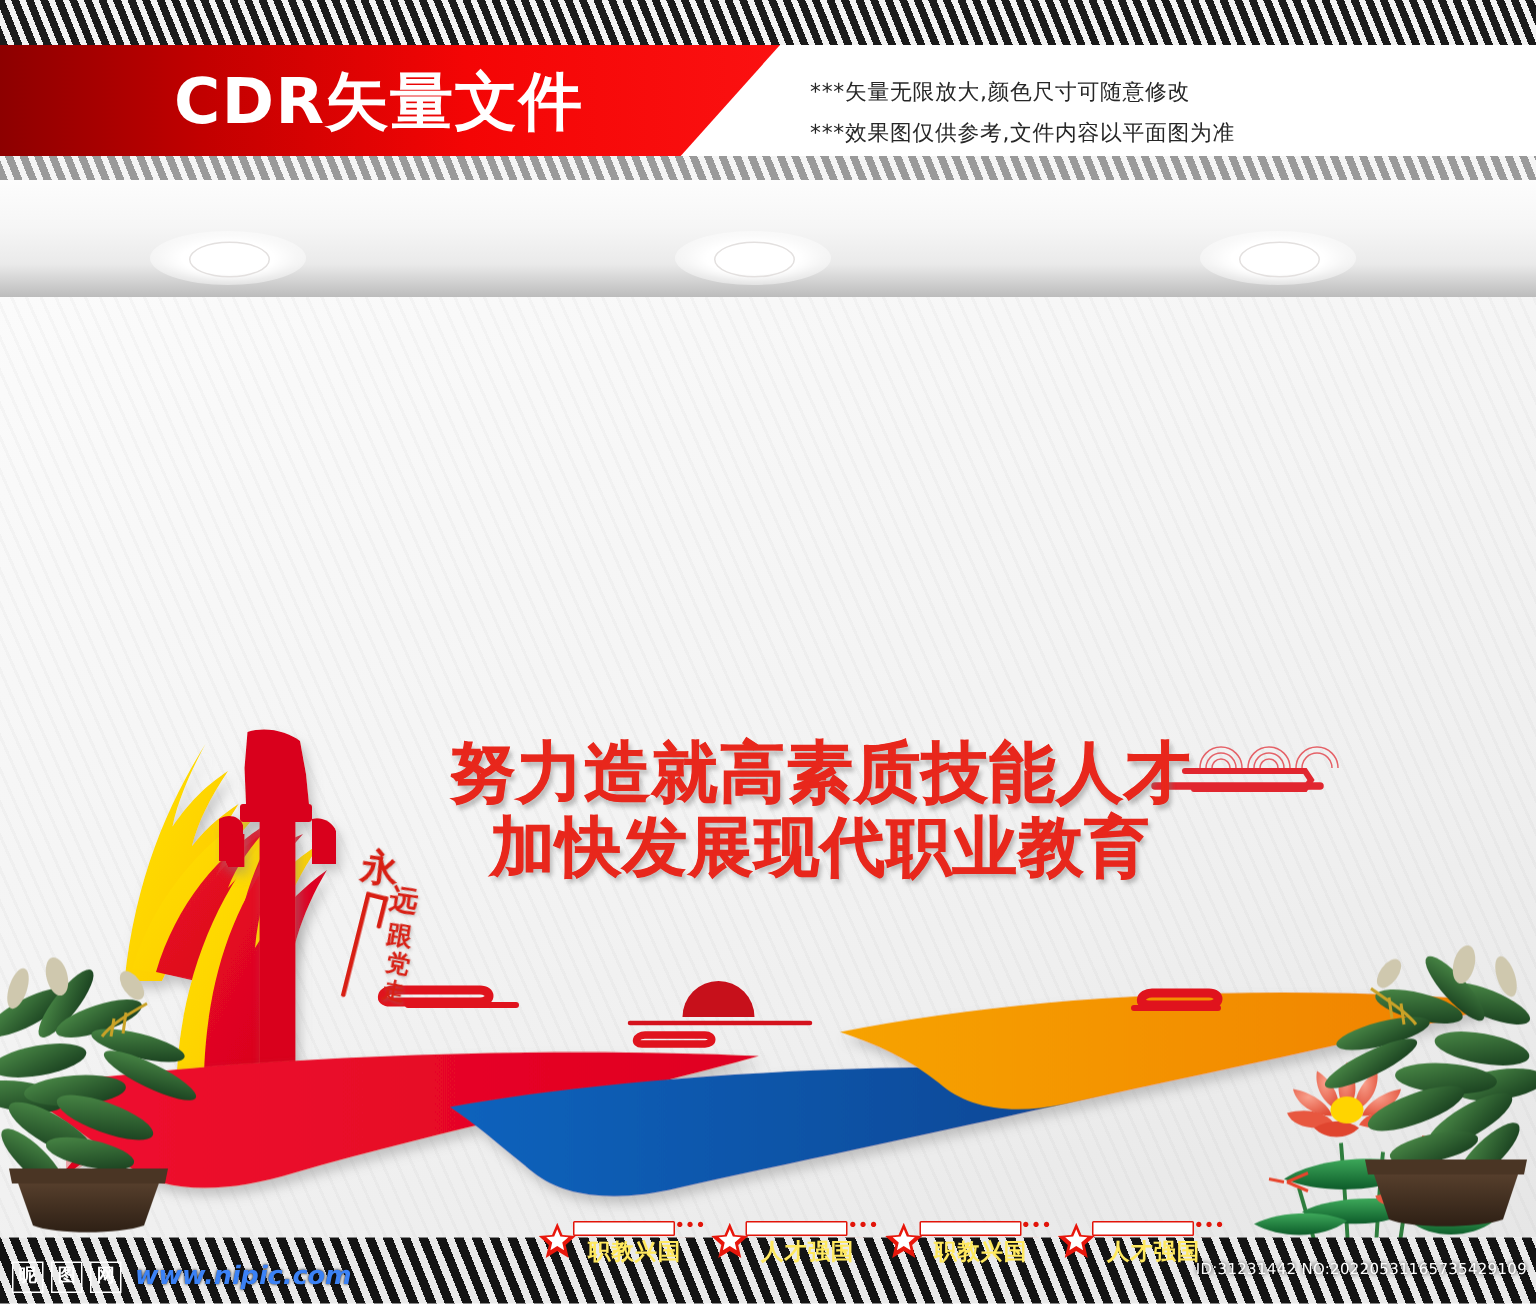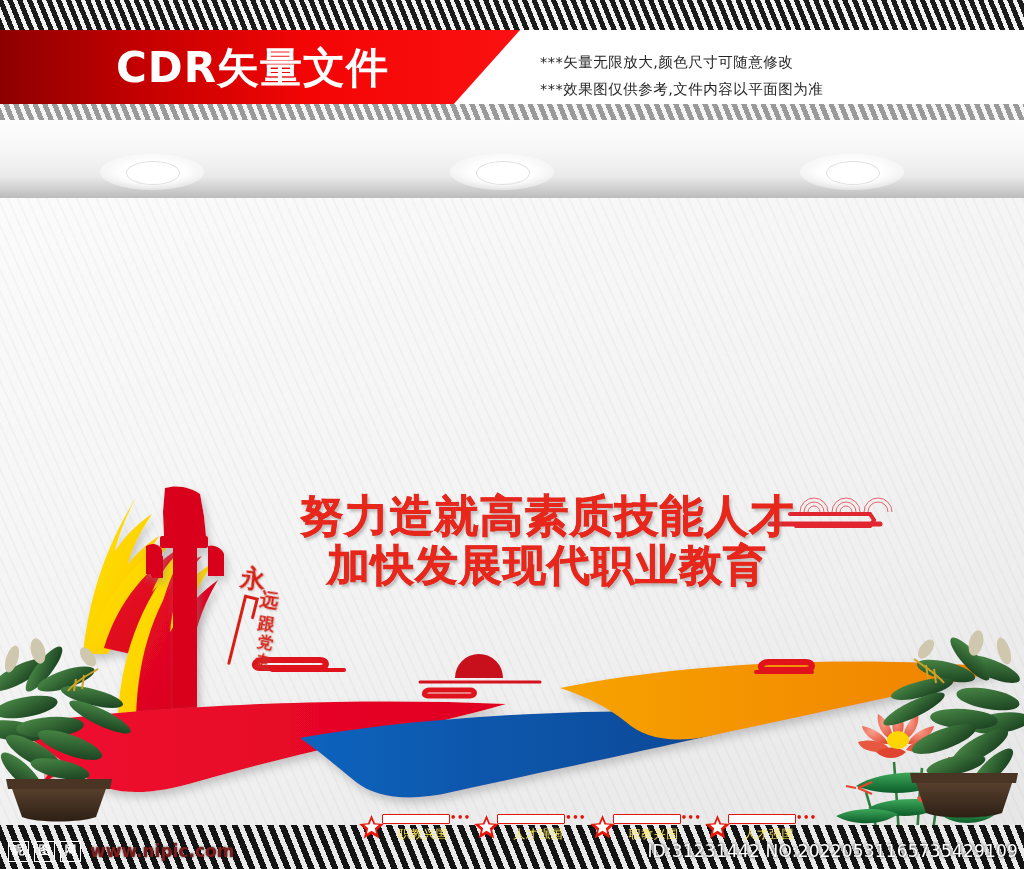--- a/index.html
+++ b/index.html
@@ -92,21 +92,21 @@
   }
   .badge-ribbon{
     position:absolute;left:18px;top:11px;width:86px;height:18px;
     background:linear-gradient(180deg,#fb2f20 0%,#e01608 100%);
     -webkit-clip-path:polygon(0 0,86px 0,80px 9px,86px 18px,0 18px,5px 9px);
     clip-path:polygon(0 0,86px 0,80px 9px,86px 18px,0 18px,5px 9px);
     box-shadow:1px 2px 2px rgba(120,120,120,.35);
   }
   .badge-label{
     position:absolute;left:28px;top:12px;width:74px;height:16px;z-index:4;
-    color:#ffe95e;font-size:12px;font-weight:normal;line-height:16px;
+    color:#ffe95e;font-size:15px;font-weight:bold;line-height:16px;
     text-align:center;letter-spacing:.5px;white-space:nowrap;
   }
   .badge-bar{
     position:absolute;left:24px;top:0px;width:66px;height:8px;
     border:1.4px solid #e21409;border-radius:1px;background:#fff;
   }
   .badge-dots{
     position:absolute;left:92px;top:1px;z-index:3;
     color:#e21409;font-size:10px;font-weight:bold;line-height:6px;letter-spacing:.5px;
   }
@@ -144,25 +144,26 @@
 
   
   #nipic-logo{
     position:absolute;left:8px;top:840px;height:22px;display:flex;align-items:center;gap:5px;
   }
   .logo-box{
     width:19px;height:19px;border:1.6px solid #fff;color:#fff;font-size:12px;
     font-weight:bold;line-height:17px;text-align:center;
   }
   #nipic-url{
-    margin-left:4px;color:#7f1d1d;font-size:17px;font-weight:bold;letter-spacing:0px;
+    margin-left:4px;color:#3b82f6;font-size:17px;font-weight:bold;letter-spacing:0px;
     text-shadow:0 0 2px #000;
+    font-style:italic;
   }
   #footer-id{
-    position:absolute;right:6px;top:841px;color:#fff;font-size:17px;
+    position:absolute;right:6px;top:841px;color:#fff;font-size:10px;
     letter-spacing:.2px;white-space:nowrap;text-shadow:0 0 3px #000;
   }
 </style>
 </head>
 <body>
 
 <div id="stage">
 
   <div class="hatch" id="hatch-top"></div>
 

